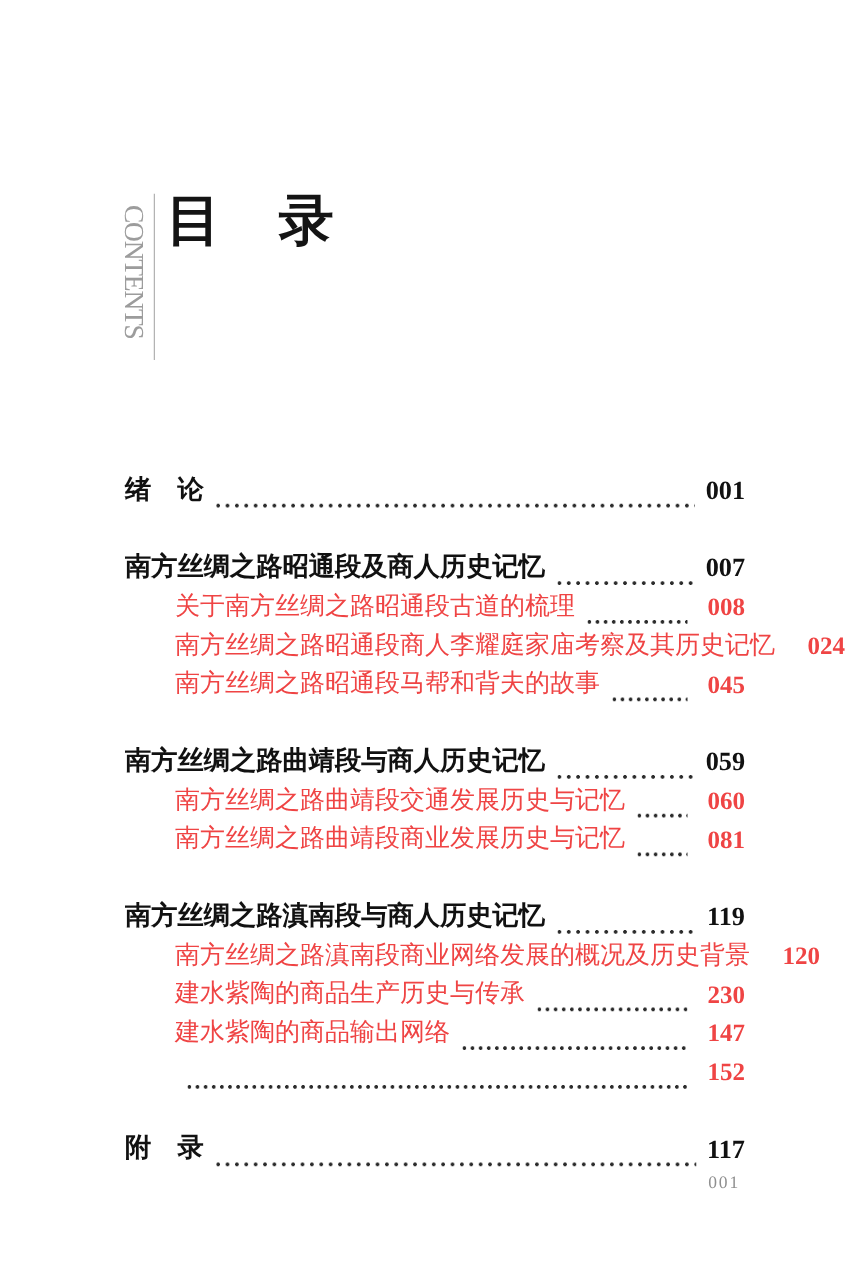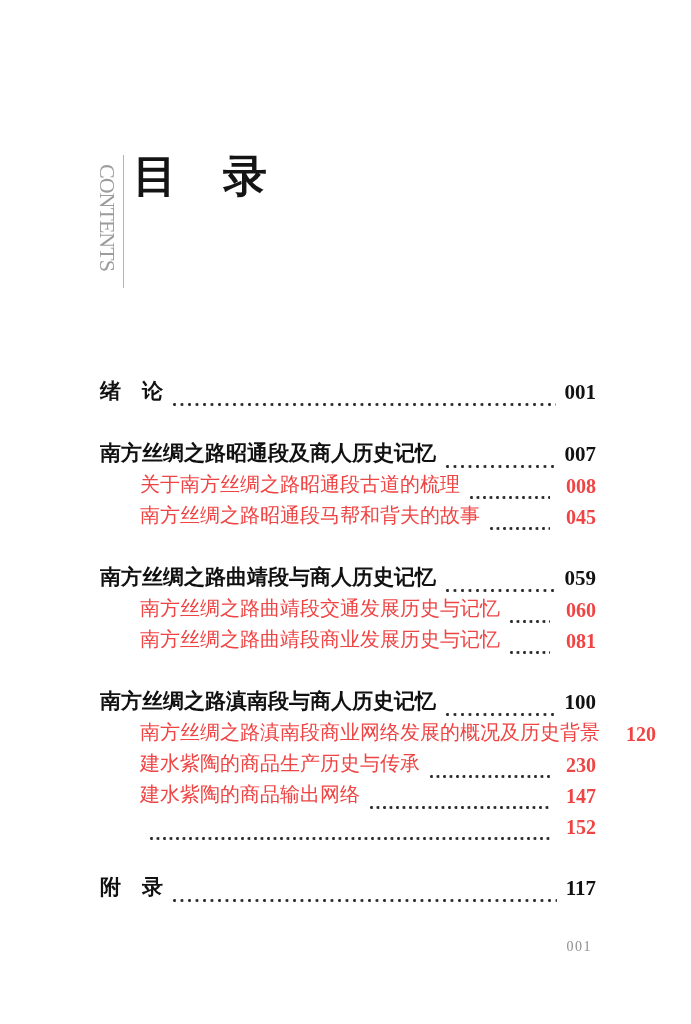--- a/index.html
+++ b/index.html
@@ -122,20 +122,25 @@
         <span class="toc-title">南方丝绸之路昭通段及商人历史记忆</span>
         <div class="leader"></div>
         <span class="pagenum">007</span>
       </div>
       <div class="toc-row section">
         <span class="toc-title">关于南方丝绸之路昭通段古道的梳理</span>
         <div class="leader"></div>
         <span class="pagenum">008</span>
       </div>
       <div class="toc-row section">
+        <span class="toc-title">南方丝绸之路昭通段商人李耀庭家庙考察及其历史记忆</span>
+        <div class="leader"></div>
+        <span class="pagenum">024</span>
+      </div>
+      <div class="toc-row section">
         <span class="toc-title">南方丝绸之路昭通段马帮和背夫的故事</span>
         <div class="leader"></div>
         <span class="pagenum">045</span>
       </div>
       <div class="toc-row chapter">
         <span class="toc-title">南方丝绸之路曲靖段与商人历史记忆</span>
         <div class="leader"></div>
         <span class="pagenum">059</span>
       </div>
       <div class="toc-row section">
@@ -144,21 +149,21 @@
         <span class="pagenum">060</span>
       </div>
       <div class="toc-row section">
         <span class="toc-title">南方丝绸之路曲靖段商业发展历史与记忆</span>
         <div class="leader"></div>
         <span class="pagenum">081</span>
       </div>
       <div class="toc-row chapter">
         <span class="toc-title">南方丝绸之路滇南段与商人历史记忆</span>
         <div class="leader"></div>
-        <span class="pagenum">100</span>
+        <span class="pagenum">119</span>
       </div>
       <div class="toc-row section">
         <span class="toc-title">南方丝绸之路滇南段商业网络发展的概况及历史背景</span>
         <div class="leader"></div>
         <span class="pagenum">120</span>
       </div>
       <div class="toc-row section">
         <span class="toc-title">建水紫陶的商品生产历史与传承</span>
         <div class="leader"></div>
         <span class="pagenum">230</span>

